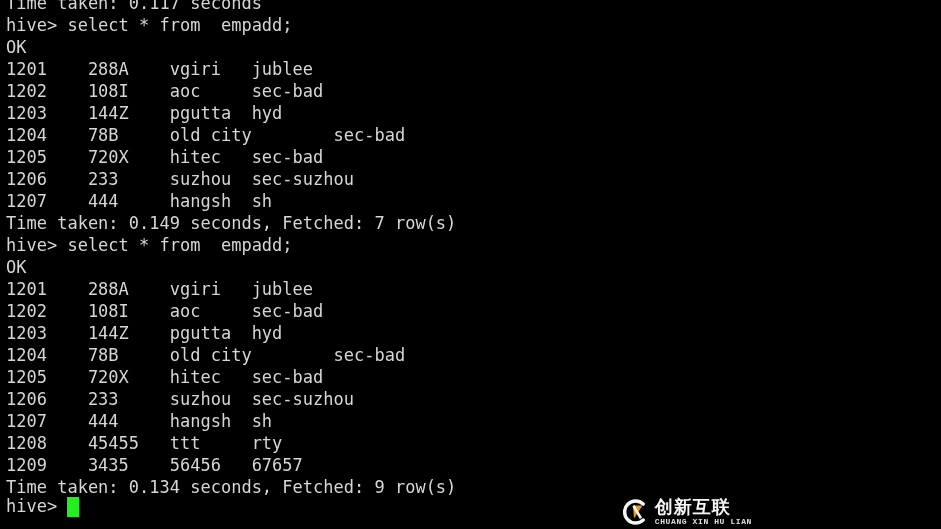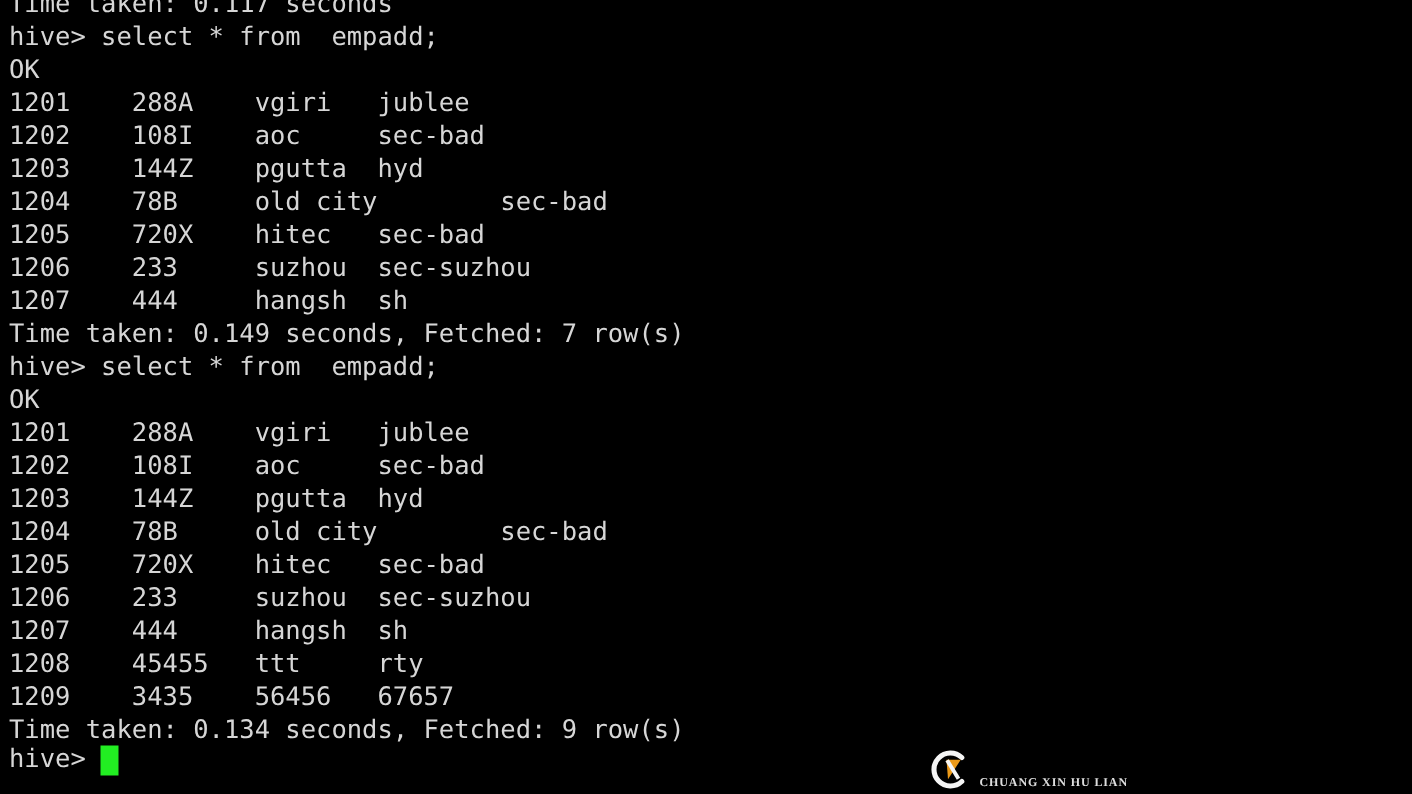--- a/index.html
+++ b/index.html
@@ -95,27 +95,27 @@
   }
   #wm-cn {
     font-family: "DejaVu Sans", "Liberation Sans", sans-serif;
     font-size: 18px;
     font-weight: bold;
     color: #ffffff;
     letter-spacing: 1px;
     line-height: 19px;
   }
   #wm-en {
-    font-family: Liberation Serif, serif;
+    font-family: Liberation Mono, monospace;
     font-size: 8px;
     font-weight: bold;
     color: #e8e8e8;
     letter-spacing: 0.6px;
     line-height: 10px;
-    margin-top: 17px;
+    margin-top: 1px;
   }
 </style>
 </head>
 <body>
 
 <div id="terminal">
 
   <div id="screen"><div class="line">Time taken: 0.117 seconds</div><div class="line">hive&gt; select * from  empadd;</div><div class="line">OK</div><div class="line">1201    288A    vgiri   jublee</div><div class="line">1202    108I    aoc     sec-bad</div><div class="line">1203    144Z    pgutta  hyd</div><div class="line">1204    78B     old city        sec-bad</div><div class="line">1205    720X    hitec   sec-bad</div><div class="line">1206    233     suzhou  sec-suzhou</div><div class="line">1207    444     hangsh  sh</div><div class="line">Time taken: 0.149 seconds, Fetched: 7 row(s)</div><div class="line">hive&gt; select * from  empadd;</div><div class="line">OK</div><div class="line">1201    288A    vgiri   jublee</div><div class="line">1202    108I    aoc     sec-bad</div><div class="line">1203    144Z    pgutta  hyd</div><div class="line">1204    78B     old city        sec-bad</div><div class="line">1205    720X    hitec   sec-bad</div><div class="line">1206    233     suzhou  sec-suzhou</div><div class="line">1207    444     hangsh  sh</div><div class="line">1208    45455   ttt     rty</div><div class="line">1209    3435    56456   67657</div><div class="line">Time taken: 0.134 seconds, Fetched: 9 row(s)</div></div>
 
   <div id="prompt-line">
@@ -124,17 +124,18 @@
 
   <div id="watermark">
     <span id="wm-mark">
       <svg width="28" height="28" viewBox="0 0 28 28" aria-hidden="true">
         <path d="M23.2 6.0 A11 11 0 1 0 23.2 22.0" fill="none" stroke="#ffffff" stroke-width="3.4" stroke-linecap="round"></path>
         <path d="M13.0 7.5 L22.5 7.5 L14.0 20.5 Z" fill="#f5a01a"></path>
         <path d="M13.4 7.8 L21.0 20.2" fill="none" stroke="#ffffff" stroke-width="2.6"></path>
       </svg>
     </span>
     <span id="wm-textblock">
+      <span id="wm-cn">创新互联</span>
       <span id="wm-en">CHUANG XIN HU LIAN</span>
     </span>
   </div>
 
 </div>
 
 </body></html>

